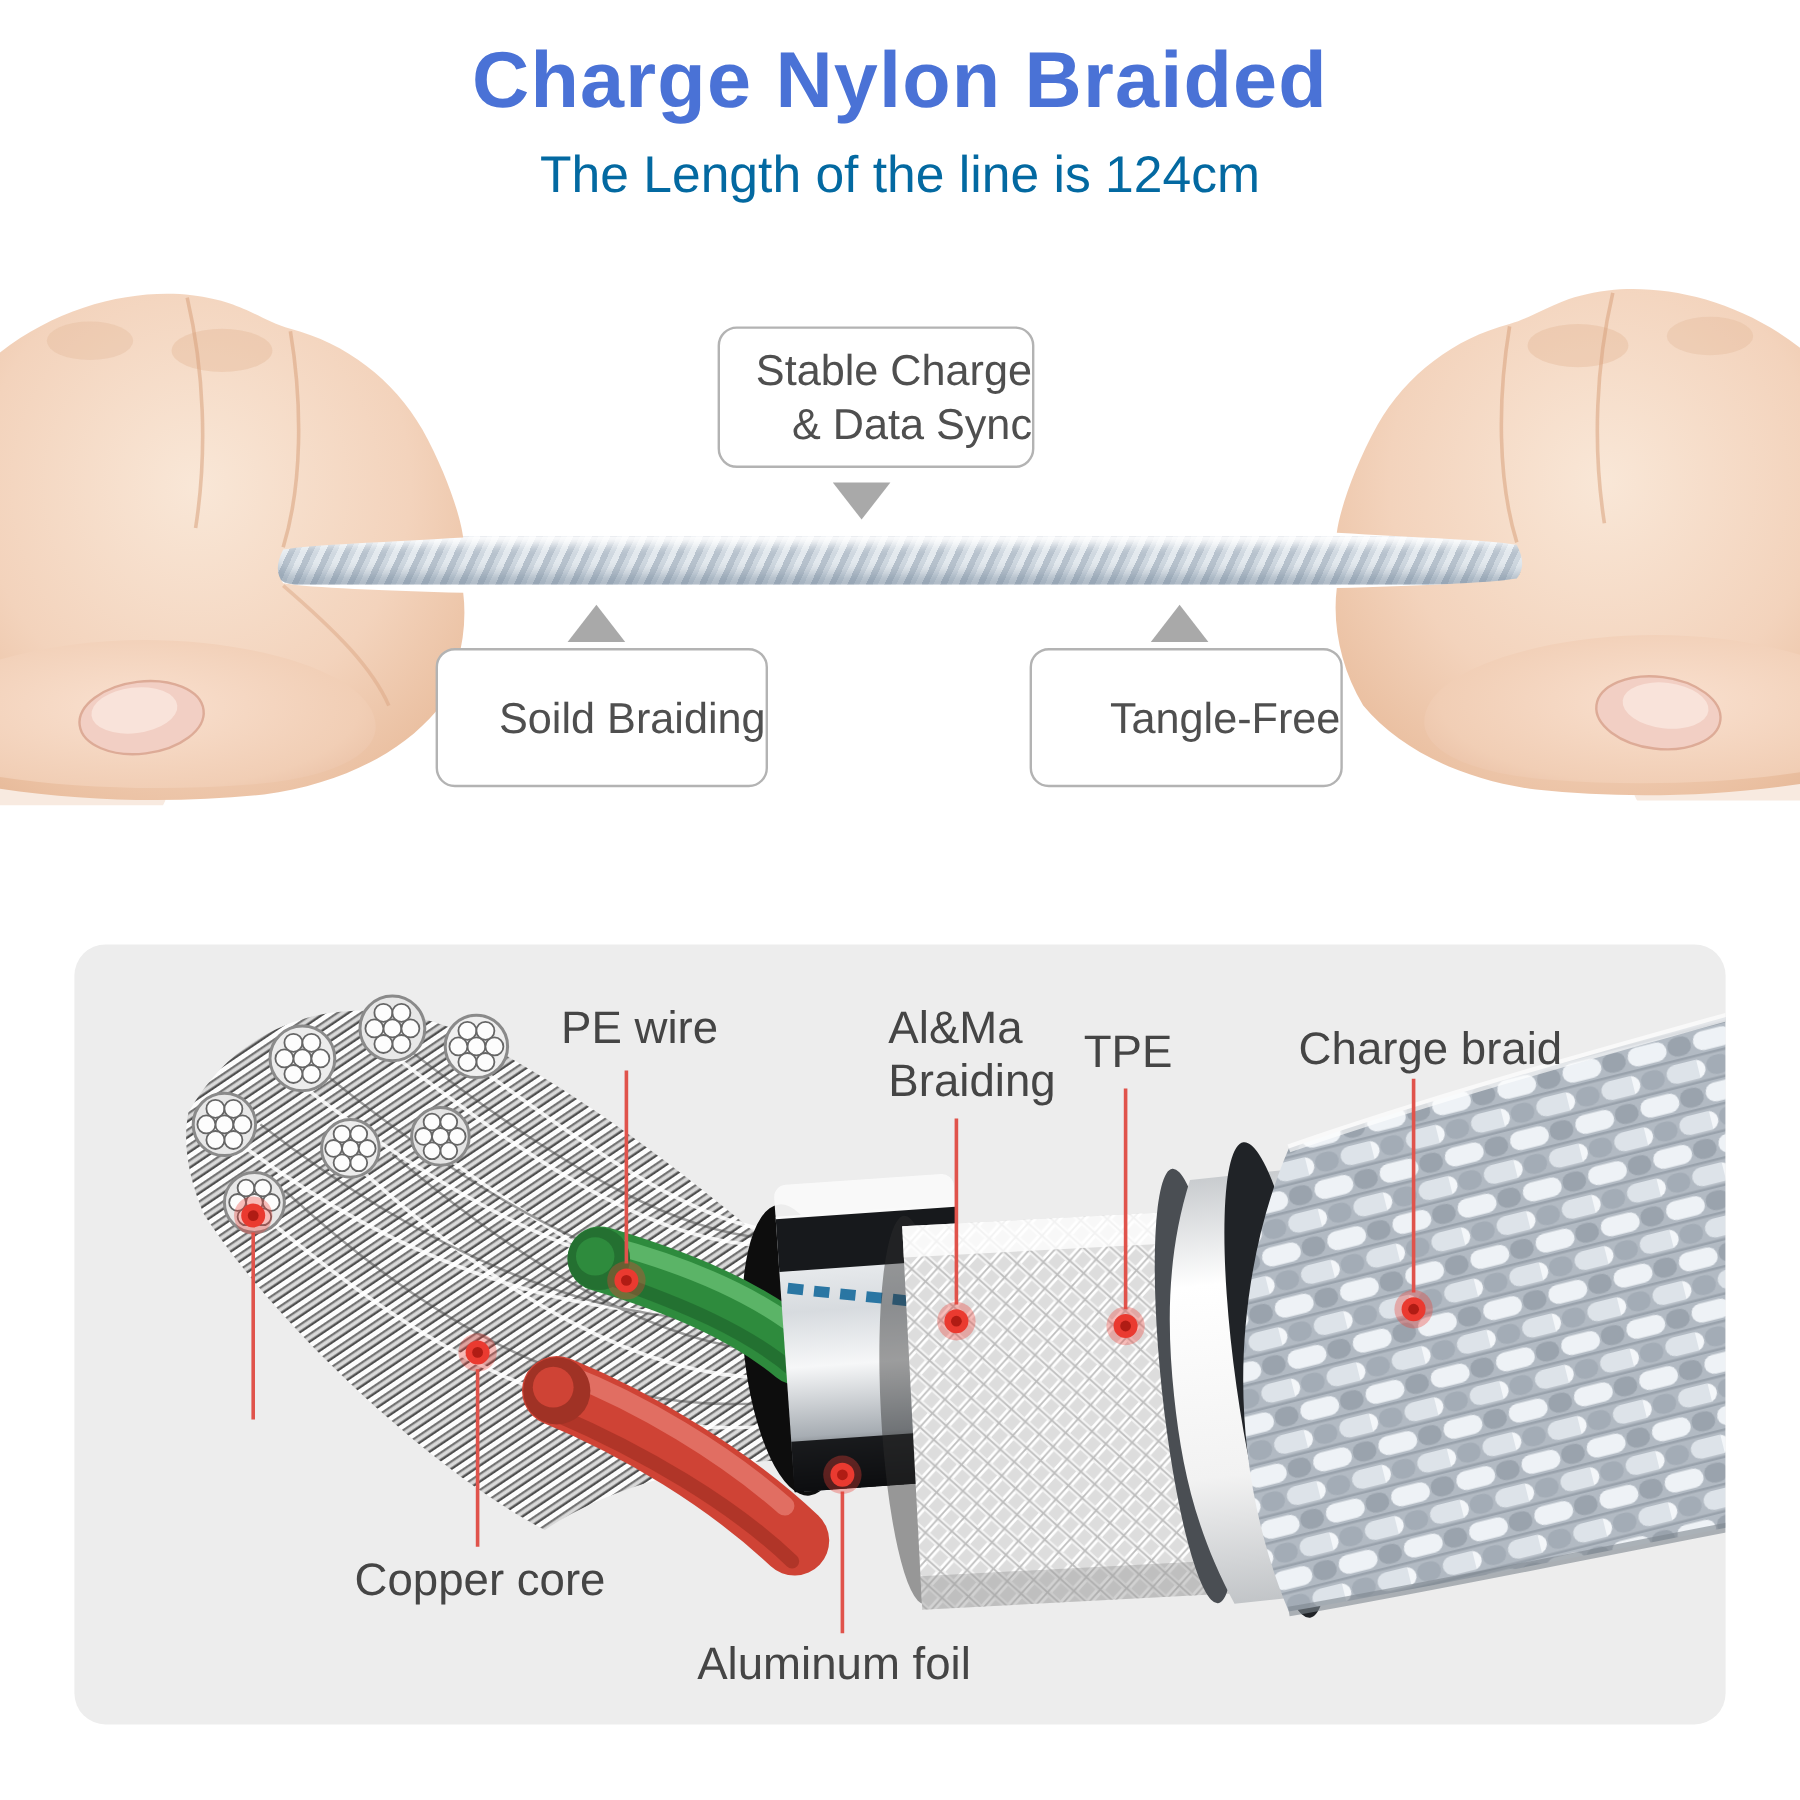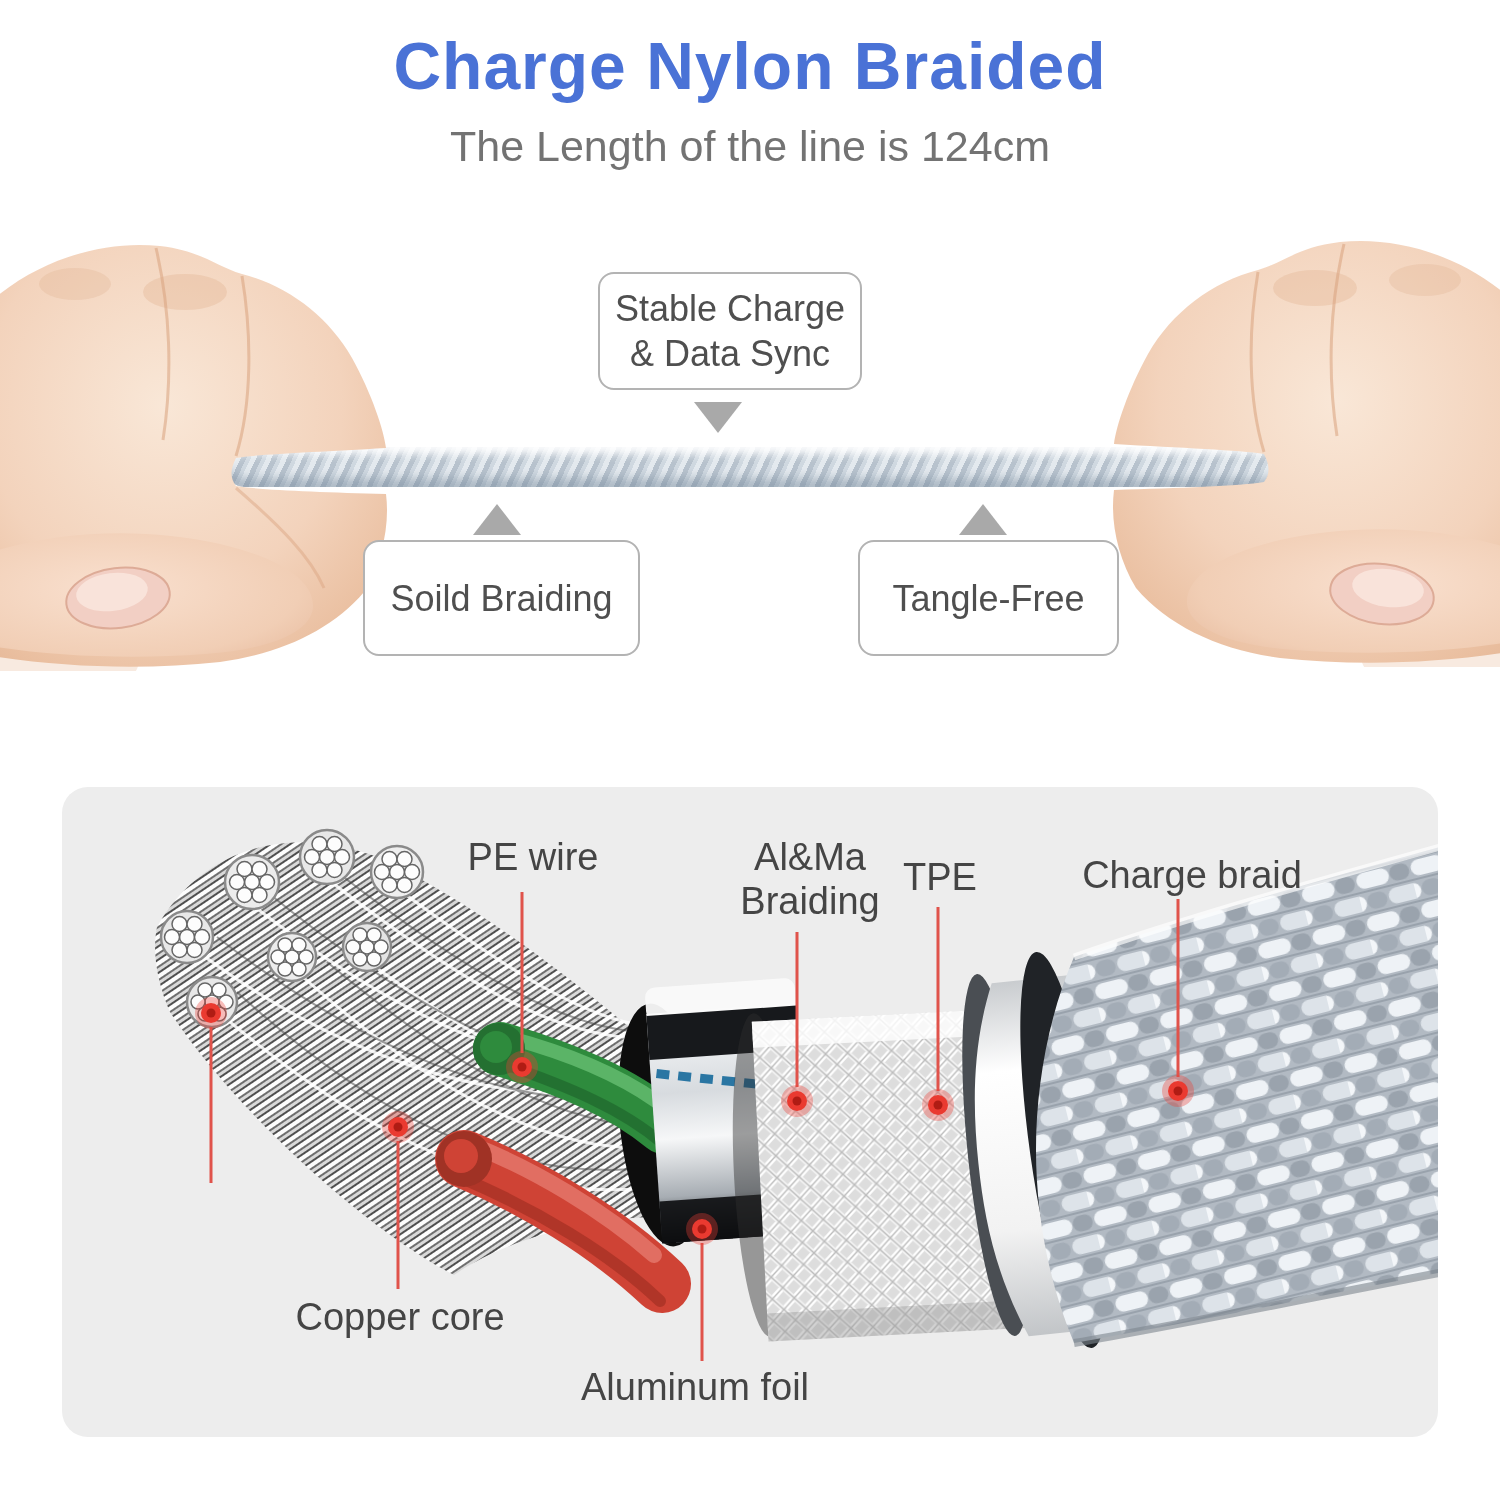--- a/index.html
+++ b/index.html
@@ -3,45 +3,45 @@
 <meta charset="utf-8">
 <style>
   html,body{margin:0;padding:0;background:#ffffff;}
   body{width:1500px;height:1500px;position:relative;overflow:hidden;
        font-family:"Liberation Sans", sans-serif;}
   .abs{position:absolute;}
 
   
   .title{left:0;right:0;top:28px;text-align:center;font-size:66px;font-weight:bold;
          color:#4a72d6;letter-spacing:1px;}
-  .subtitle{left:0;right:0;top:122px;text-align:center;font-size:43px;color:#737373;}
+  .subtitle{left:0;right:0;top:122px;text-align:center;font-size:43px;color:#0369a1;}
 
   
   .cable{left:225px;top:447px;width:1060px;height:40px;border-radius:20px;
          background:repeating-linear-gradient(115deg,#e3e9ee 0 5px,#b7c2cd 5px 10px,#cfd8e0 10px 14px);
          box-shadow:inset 0 7px 8px rgba(255,255,255,.95), inset 0 -9px 10px rgba(110,130,150,.45);
          z-index:1;}
 
   .handsvg{z-index:2;}
 
   
   .callout{background:#ffffff;border:2px solid #b3b3b3;border-radius:16px;
-           display:flex;flex-direction:column;align-items:center;justify-content:center;
+           display:flex;flex-direction:column;align-items:flex-end;justify-content:center;
            color:#4f4f4f;font-size:36px;line-height:1.25;text-align:center;z-index:3;}
   .tri{width:0;height:0;z-index:3;}
   .tri-down{border-left:24px solid transparent;border-right:24px solid transparent;
             border-top:31px solid #a9a9a9;}
   .tri-up{border-left:24px solid transparent;border-right:24px solid transparent;
           border-bottom:31px solid #a9a9a9;}
 
   
   .panel{left:62px;top:787px;width:1376px;height:650px;background:#ededed;
          border-radius:26px;overflow:hidden;z-index:1;}
   .panel svg{position:absolute;left:0;top:0;}
-  .dlabel{position:absolute;transform:translateX(-50%);text-align:center;
+  .dlabel{position:absolute;transform:translateX(-50%);
           font-size:38px;color:#454545;line-height:1.16;white-space:nowrap;z-index:4;}
 </style>
 </head>
 <body>
 
 <div class="abs title">Charge Nylon Braided</div>
 <div class="abs subtitle">The Length of the line is 124cm</div>
 
 <div class="abs cable"></div>
 

